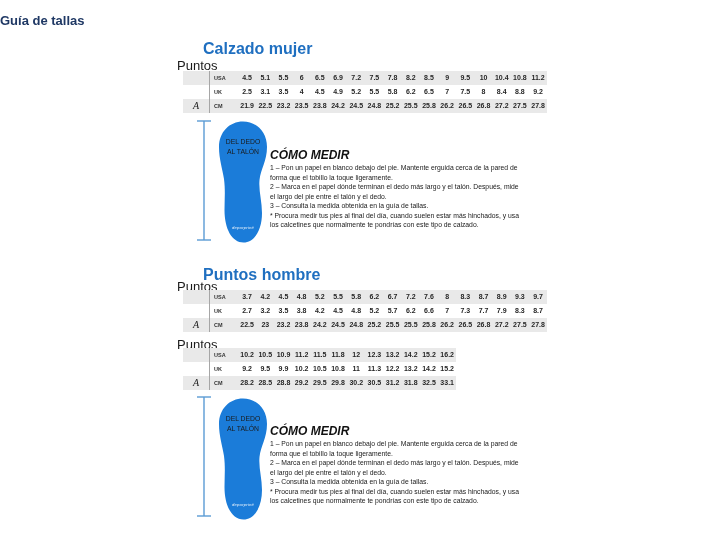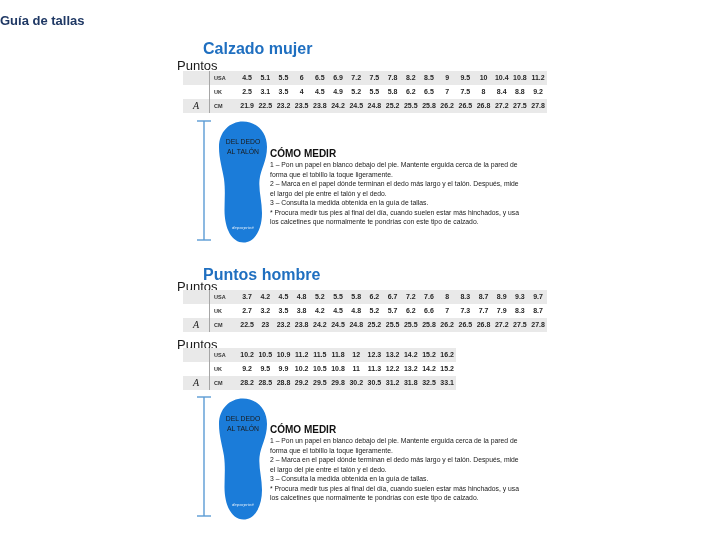--- a/index.html
+++ b/index.html
@@ -36,21 +36,21 @@
   .footprint svg{position:absolute;top:0;left:0;}
   .footprint-label{
     position:absolute;top:16px;left:0;right:0;text-align:center;
     color:#fff;font-size:5.5px;line-height:7px;
   }
   .footprint-logo{
     position:absolute;bottom:11px;left:0;right:0;text-align:center;
     color:#fff;font-size:4px;font-style:italic;letter-spacing:.3px;
   }
   .como-block{position:absolute;left:270px;width:254px;}
-  .como-title{font-size:10px;font-weight:bold;color:#111;margin-bottom:1px;}
+  .como-title{font-size:12px;font-weight:bold;color:#111;margin-bottom:1px;font-style:italic;}
   .step-line{font-size:6.8px;line-height:9.5px;color:#1a1a1a;}
   
   #women-heading{top:40px;}   #women-puntos{top:58px;}   #women-table{top:71px;}
   #measure-line-1{top:120px;height:121px;} #footprint-1{top:121px;}
   #como-1{top:148px;}
   #men-heading{top:266px;}    #men-puntos-1{top:279px;}  #men-table-1{top:290px;}
   #men-puntos-2{top:337px;}   #men-table-2{top:348px;}
   #measure-line-2{top:396px;height:121px;} #footprint-2{top:398px;}
   #como-2{top:424px;}
 </style>

